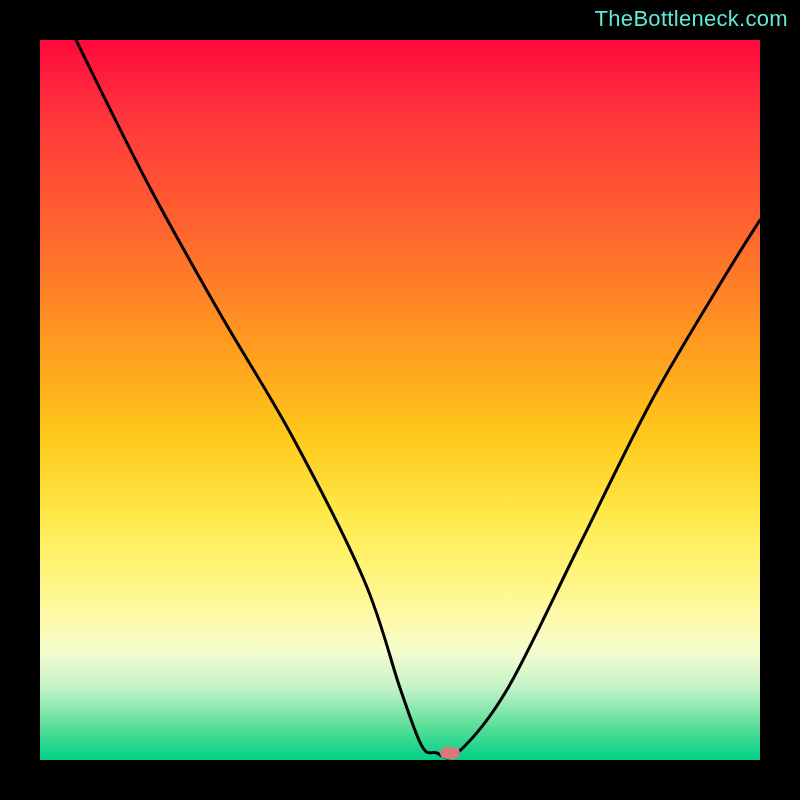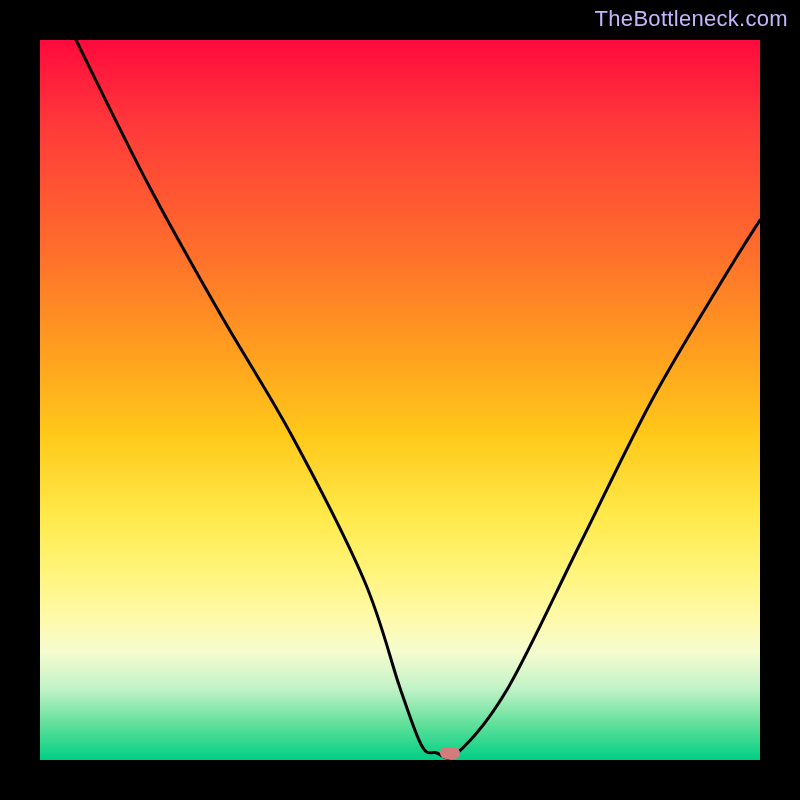--- a/index.html
+++ b/index.html
@@ -35,21 +35,21 @@
       #f5fccf 85%,
       #c3f3c8 90%,
       #61e09a 95%,
       #00cf86 100%
     );
   }
   .watermark {
     position: absolute;
     top: 6px;
     right: 12px;
-    color: #c4b5fd;
+    color: #5eead4;
     font-size: 22px;
     font-weight: 400;
     letter-spacing: 0.3px;
   }
   svg.curve {
     position: absolute;
     left: 0; top: 0;
     width: 720px;
     height: 720px;
     overflow: visible;

